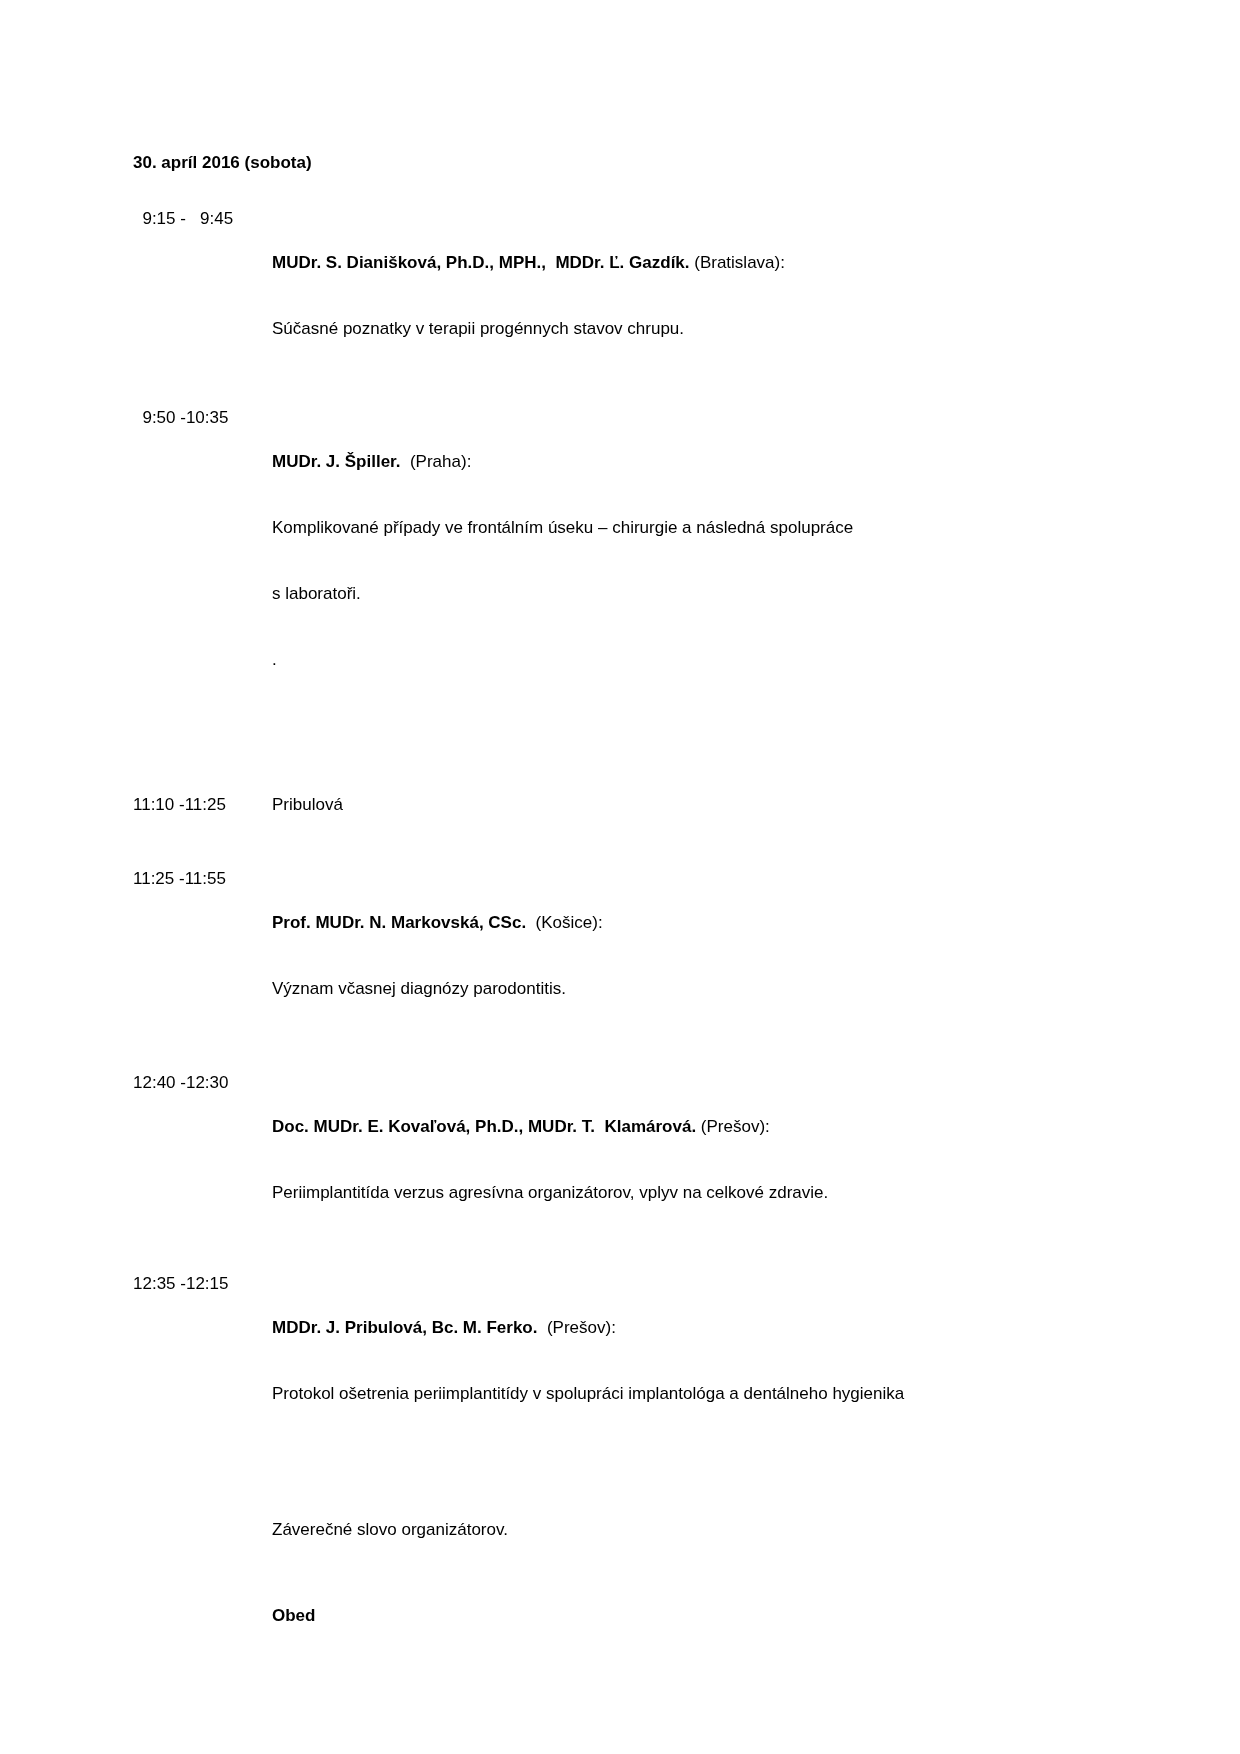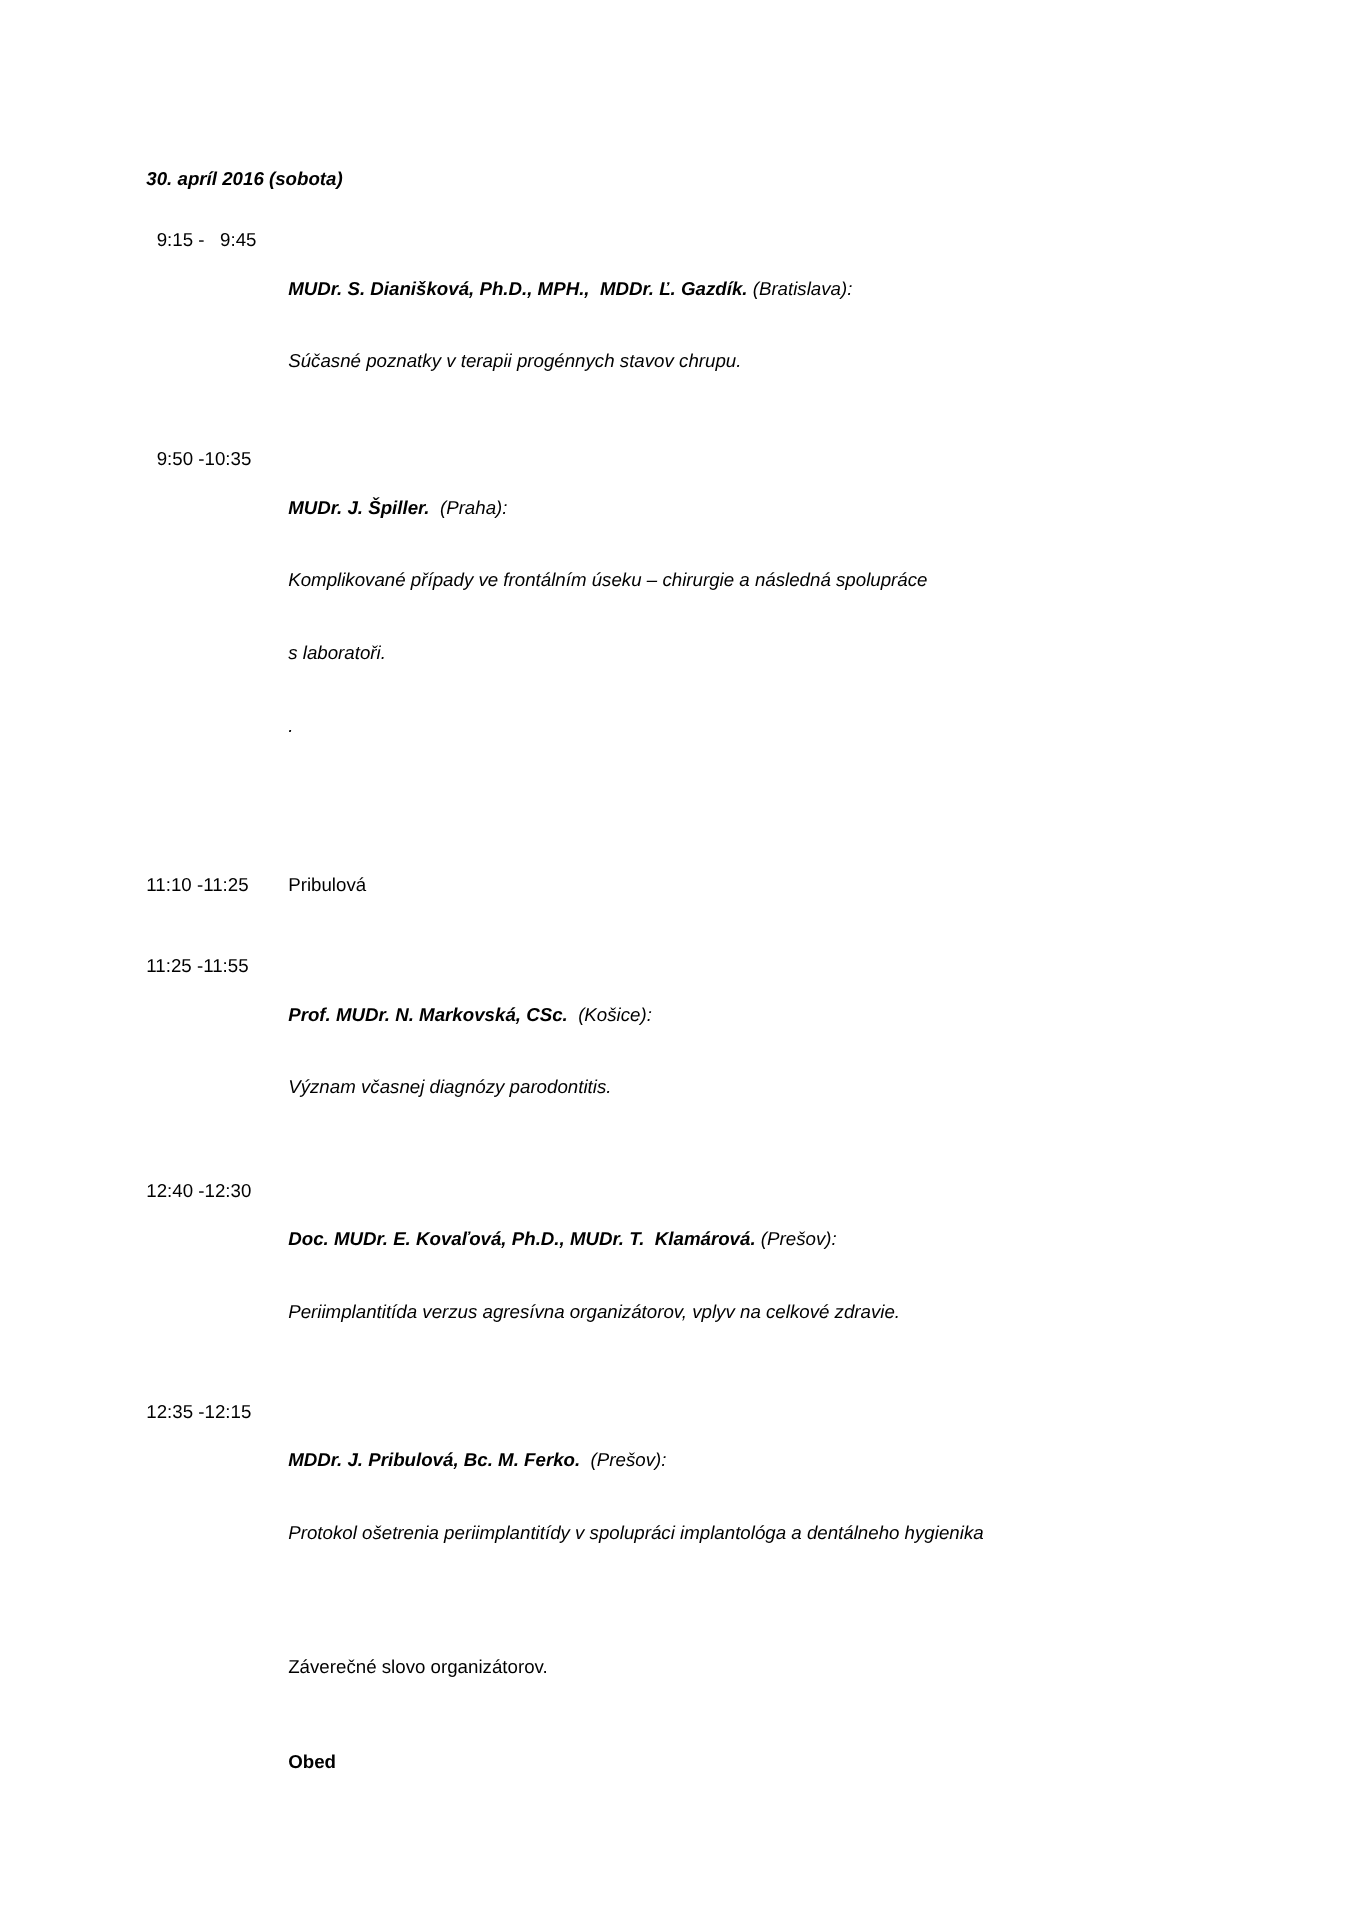--- a/index.html
+++ b/index.html
@@ -3,29 +3,29 @@
 <meta charset="utf-8">
 <style>
   html, body { margin:0; padding:0; background:#ffffff; }
   body {
     width:1240px; height:1754px;
     font-family:"Liberation Sans", sans-serif;
     font-size:17px; line-height:22px; color:#000;
     overflow:hidden;
   }
   .page { padding:152px 40px 0 133px; width:1067px; }
-  .row { display:flex; }
+  .row { display:flex;gap:10px; }
   .time { width:129px; flex:0 0 129px; white-space:pre; }
   .content { flex:1 1 auto; white-space:pre-wrap; }
-  .t { white-space:pre-wrap;font-style:italic; }
+  .t { white-space:pre-wrap; }
   .b { font-weight:bold; }
   
   .mt34{margin-top:34px}.mt23{margin-top:23px}.mt2{margin-top:2px}
   .mt50{margin-top:79px}.mt52{margin-top:52px}.mt28{margin-top:28px}
-  .mt25{margin-top:25px}.mt56{margin-top:56px}.mt48{margin-top:64px}
+  .mt25{margin-top:25px}.mt56{margin-top:70px}.mt48{margin-top:64px}
 </style>
 </head>
 <body>
 
 <div class="page">
 
   <div class="b t">30. apríl 2016 (sobota)</div>
 
   <div class="row mt34">
     <div class="time">  9:15 -   9:45</div>

